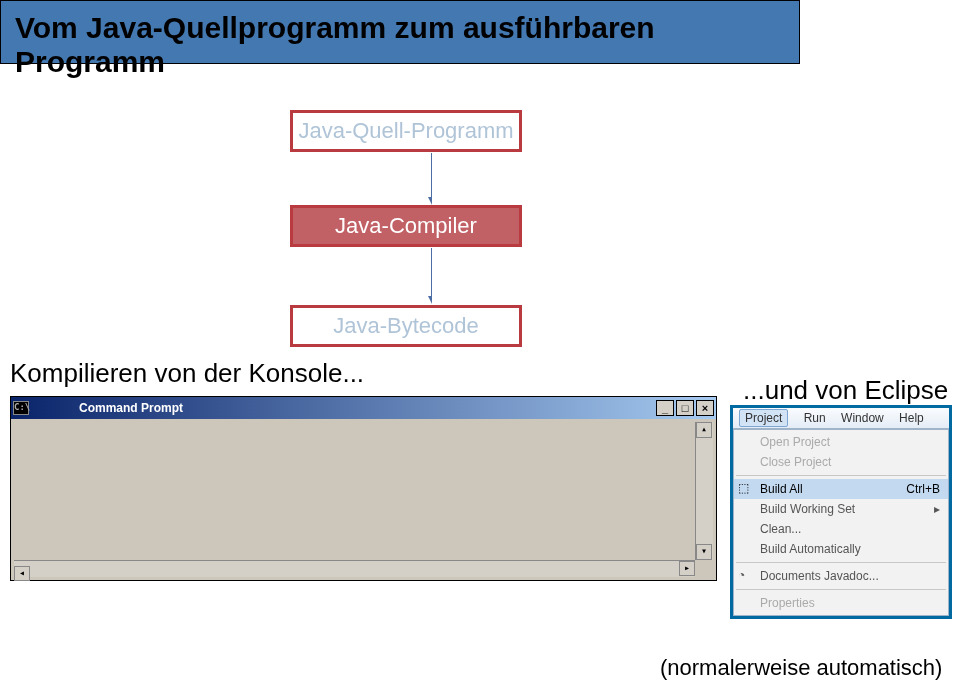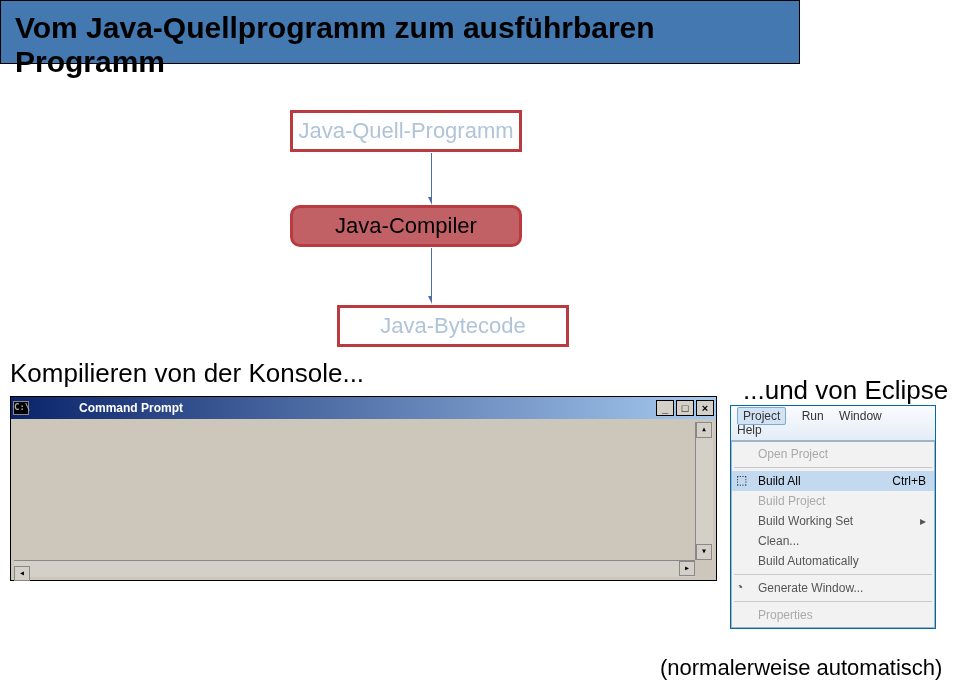--- a/index.html
+++ b/index.html
@@ -26,22 +26,22 @@
     position: absolute;
     left: 290px;
     width: 232px;
     height: 42px;
     border: 3px solid #b93b3f;
     text-align: center;
     font-size: 22px;
     line-height: 36px;
   }
   .box1 { top: 110px; background: #fff; color: #b0c4d8; }
-  .box2 { top: 205px; background: #c16166; color: #000000; border-radius: 10px; }
-  .box3 { top: 305px; background: #fff; color: #b0c4d8; margin-left: 47px; }
+  .box2 { top: 205px; background: #c16166; color: #ffffff; }
+  .box3 { top: 305px; background: #fff; color: #b0c4d8; }
 
   .arrow {
     position: absolute;
     left: 428px;
     width: 4px;
     background: none;
   }
 
   .caption-left {
     position: absolute;
@@ -138,24 +138,24 @@
     border: 1px solid #888;
     font-size: 10px; text-align: center;
     display: inline-block;
   }
   .cmd-hscroll .sbtn.right { float: right; }
 
   
   .eclipse {
     position: absolute;
     left: 730px; top: 405px;
-    width: 206px;
+    width: 222px;
     font-family: Tahoma, sans-serif;
     font-size: 12px;
-    border: 1px solid #0369a1;
+    border: 3px solid #0369a1;
   }
   .eclipse-menubar {
     background: linear-gradient(to bottom, #fafcfe, #e4ecf6);
     padding: 3px 6px;
     color: #333;
     border-bottom: 1px solid #9fb3c9;
   }
   .eclipse-menubar span {
     margin-right: 12px;
   }
@@ -251,42 +251,42 @@
   <div class="eclipse-menubar">
     <span class="active">Project</span>
     <span>Run</span>
     <span>Window</span>
     <span>Help</span>
   </div>
   <div class="eclipse-dropdown">
     <div class="eclipse-item disabled">
         <span>Open Project</span>
       </div>
+    <div class="eclipse-item disabled">
+        <span>Close Project</span>
+      </div>
     <div class="eclipse-sep"></div>
     <div class="eclipse-item selected">
       <span class="icon">⬚</span>
       <span>Build All</span>
       <span class="shortcut">Ctrl+B</span>
     </div>
-    <div class="eclipse-item disabled">
-        <span>Build Project</span>
-      </div>
     <div class="eclipse-item">
       <span>Build Working Set</span>
       <span class="sub-arrow">▸</span>
     </div>
     <div class="eclipse-item">
         <span>Clean...</span>
       </div>
     <div class="eclipse-item">
         <span>Build Automatically</span>
       </div>
     <div class="eclipse-sep"></div>
     <div class="eclipse-item">
       <span class="icon">◔</span>
-      <span>Generate Window...</span>
+      <span>Documents Javadoc...</span>
     </div>
     <div class="eclipse-sep"></div>
     <div class="eclipse-item disabled">
         <span>Properties</span>
       </div>
   </div>
 </div>
 
 </body></html>

